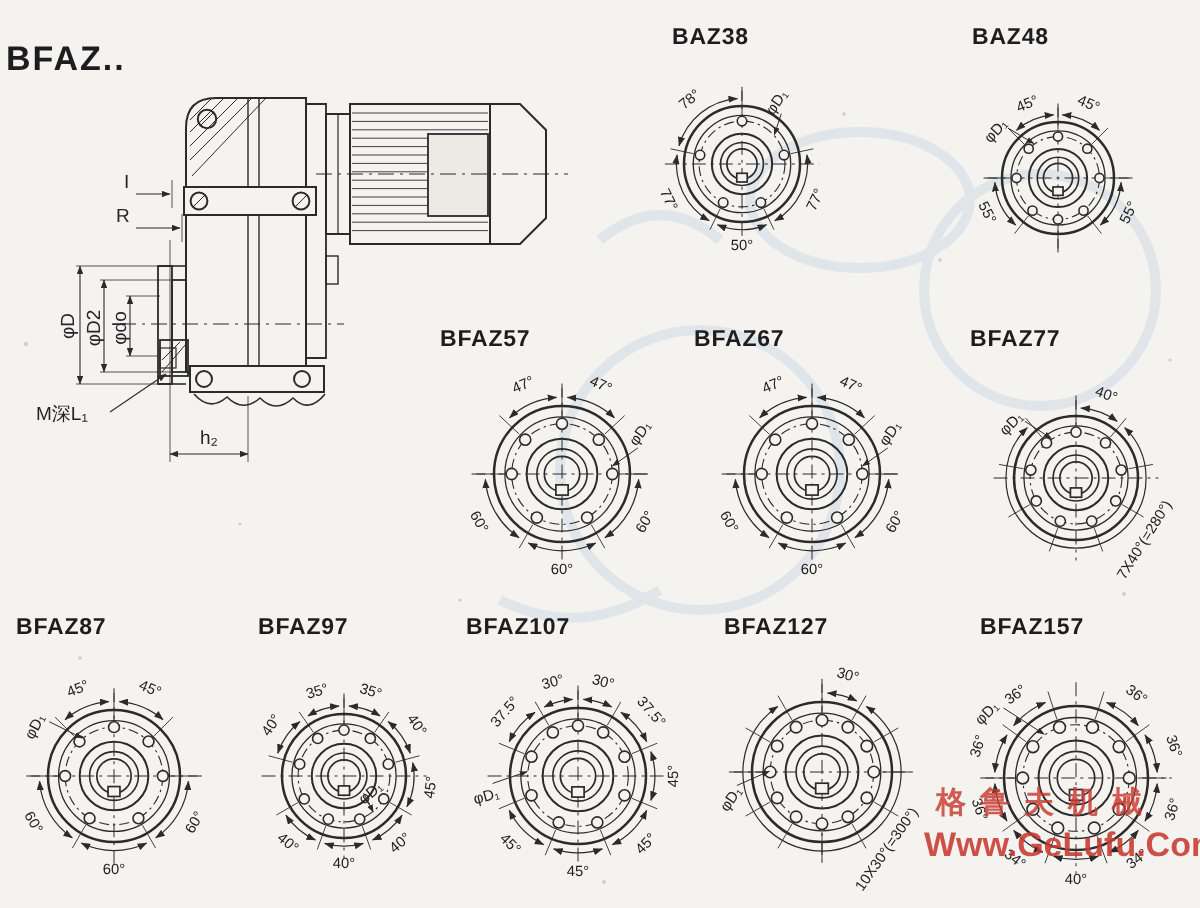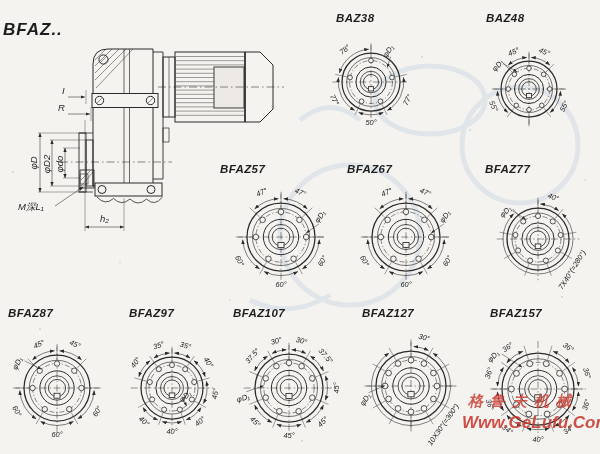--- a/index.html
+++ b/index.html
@@ -1,17 +1,17 @@
 <!DOCTYPE html>
 <html><head>
 <meta charset="utf-8">
 <style>
   html,body{margin:0;padding:0;background:#dddcd8;}
   .page{position:relative;width:600px;height:454px;background:#f4f3ef;overflow:hidden;
-        font-family:"Liberation Sans",sans-serif;font-style:italic;}
+        font-family:"Liberation Sans",sans-serif;}
   svg{display:block}
   .t-title{font-family:"Liberation Sans",sans-serif;font-weight:bold;font-size:17px;fill:#1d1d1f;letter-spacing:1px;}
   .t-flabel{font-family:"Liberation Sans",sans-serif;font-weight:bold;font-size:11.5px;fill:#1d1d1f;letter-spacing:.4px;}
   .t-dim{font-family:"Liberation Sans",sans-serif;font-size:9.5px;fill:#26262a;}
   .t-ang{font-family:"Liberation Sans",sans-serif;font-size:7.4px;fill:#222;}
   .t-dia{font-family:"Liberation Sans",sans-serif;font-size:7.6px;fill:#222;}
   .t-wm1{font-family:"Liberation Sans",sans-serif;font-weight:bold;font-size:15px;fill:#c83a31;letter-spacing:7px;opacity:.82;}
   .t-wm2{font-family:"Liberation Sans",sans-serif;font-weight:bold;font-size:17px;fill:#c83a31;opacity:.88;}
 </style>
 </head>

